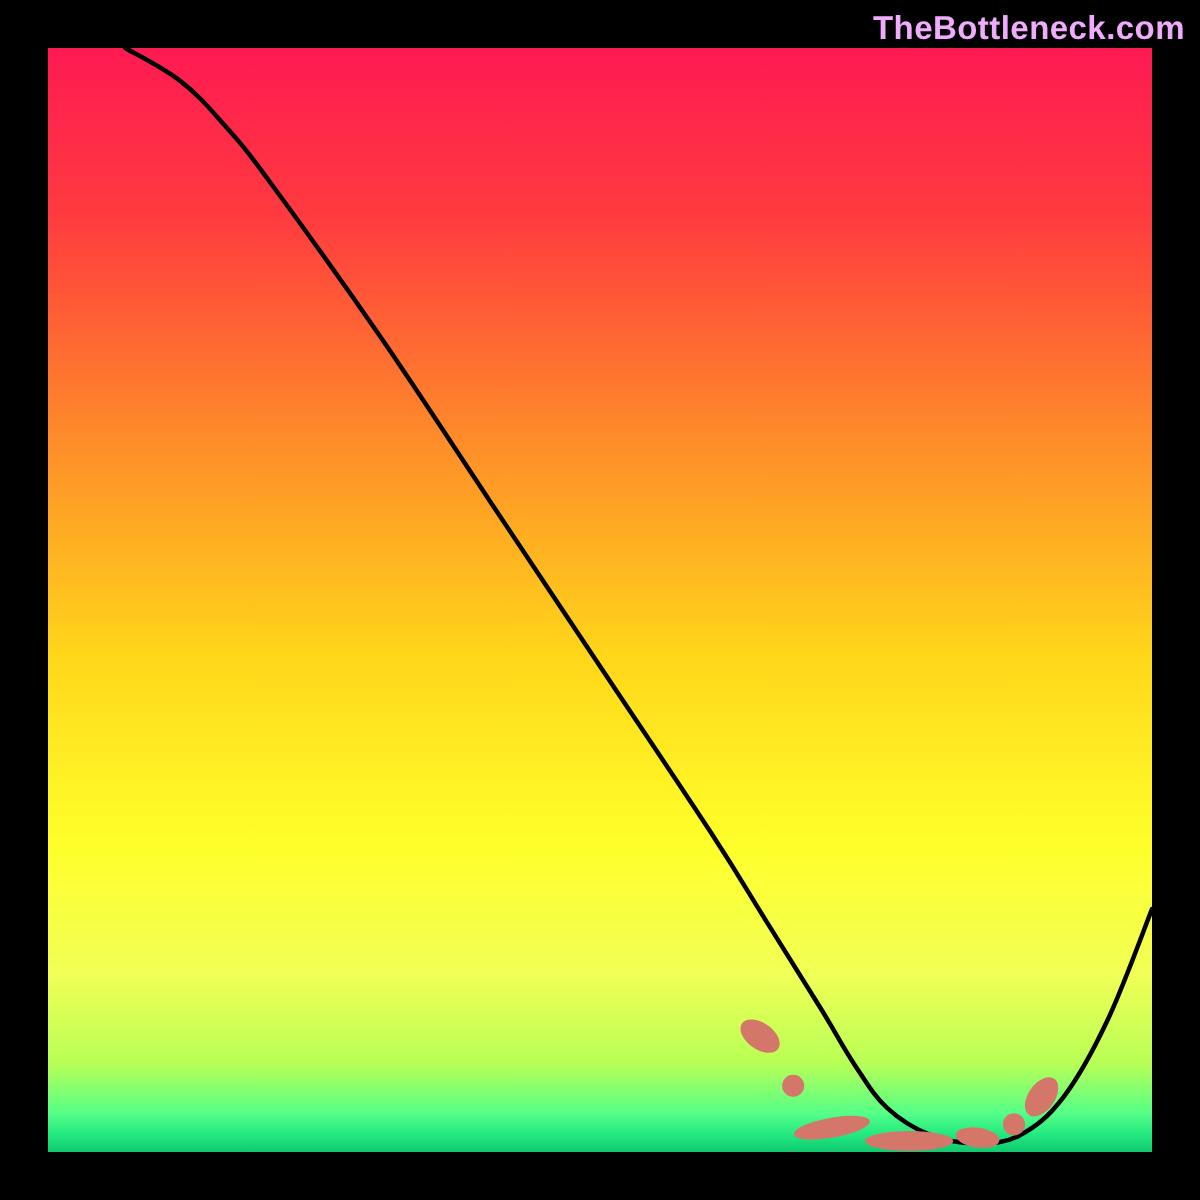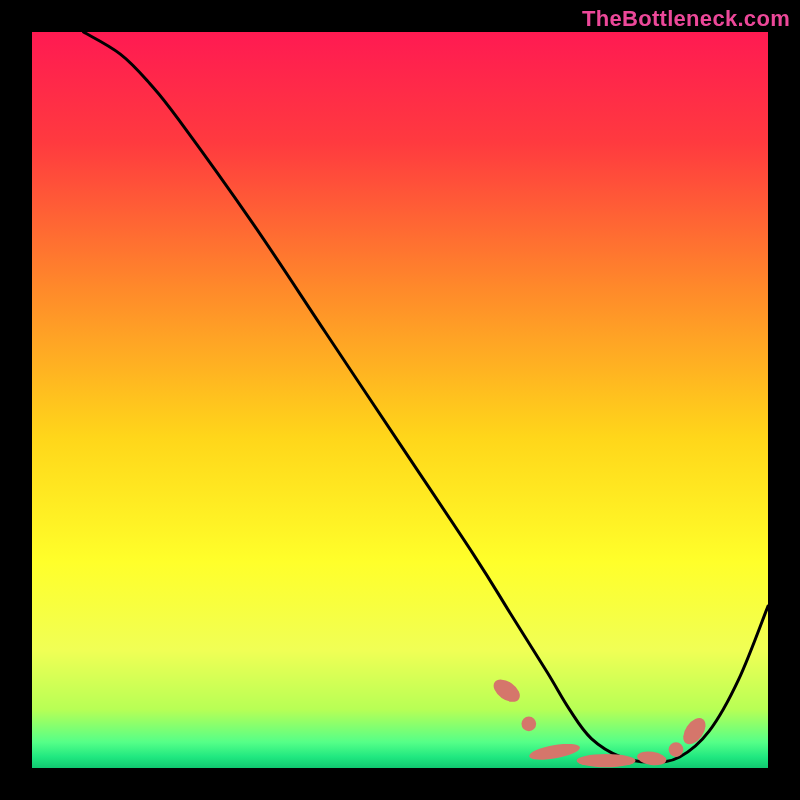--- a/index.html
+++ b/index.html
@@ -14,21 +14,21 @@
   .frame {
     position: relative;
     width: 800px;
     height: 800px;
     background: #000;
   }
   .watermark {
     position: absolute;
     top: 6px;
     right: 10px;
-    color: #ec4899;
+    color: #f0abfc;
     font-size: 22px;
     font-weight: 600;
     letter-spacing: 0.3px;
     z-index: 10;
     text-align: right;
   }
   svg {
     display: block;
   }
 </style>

